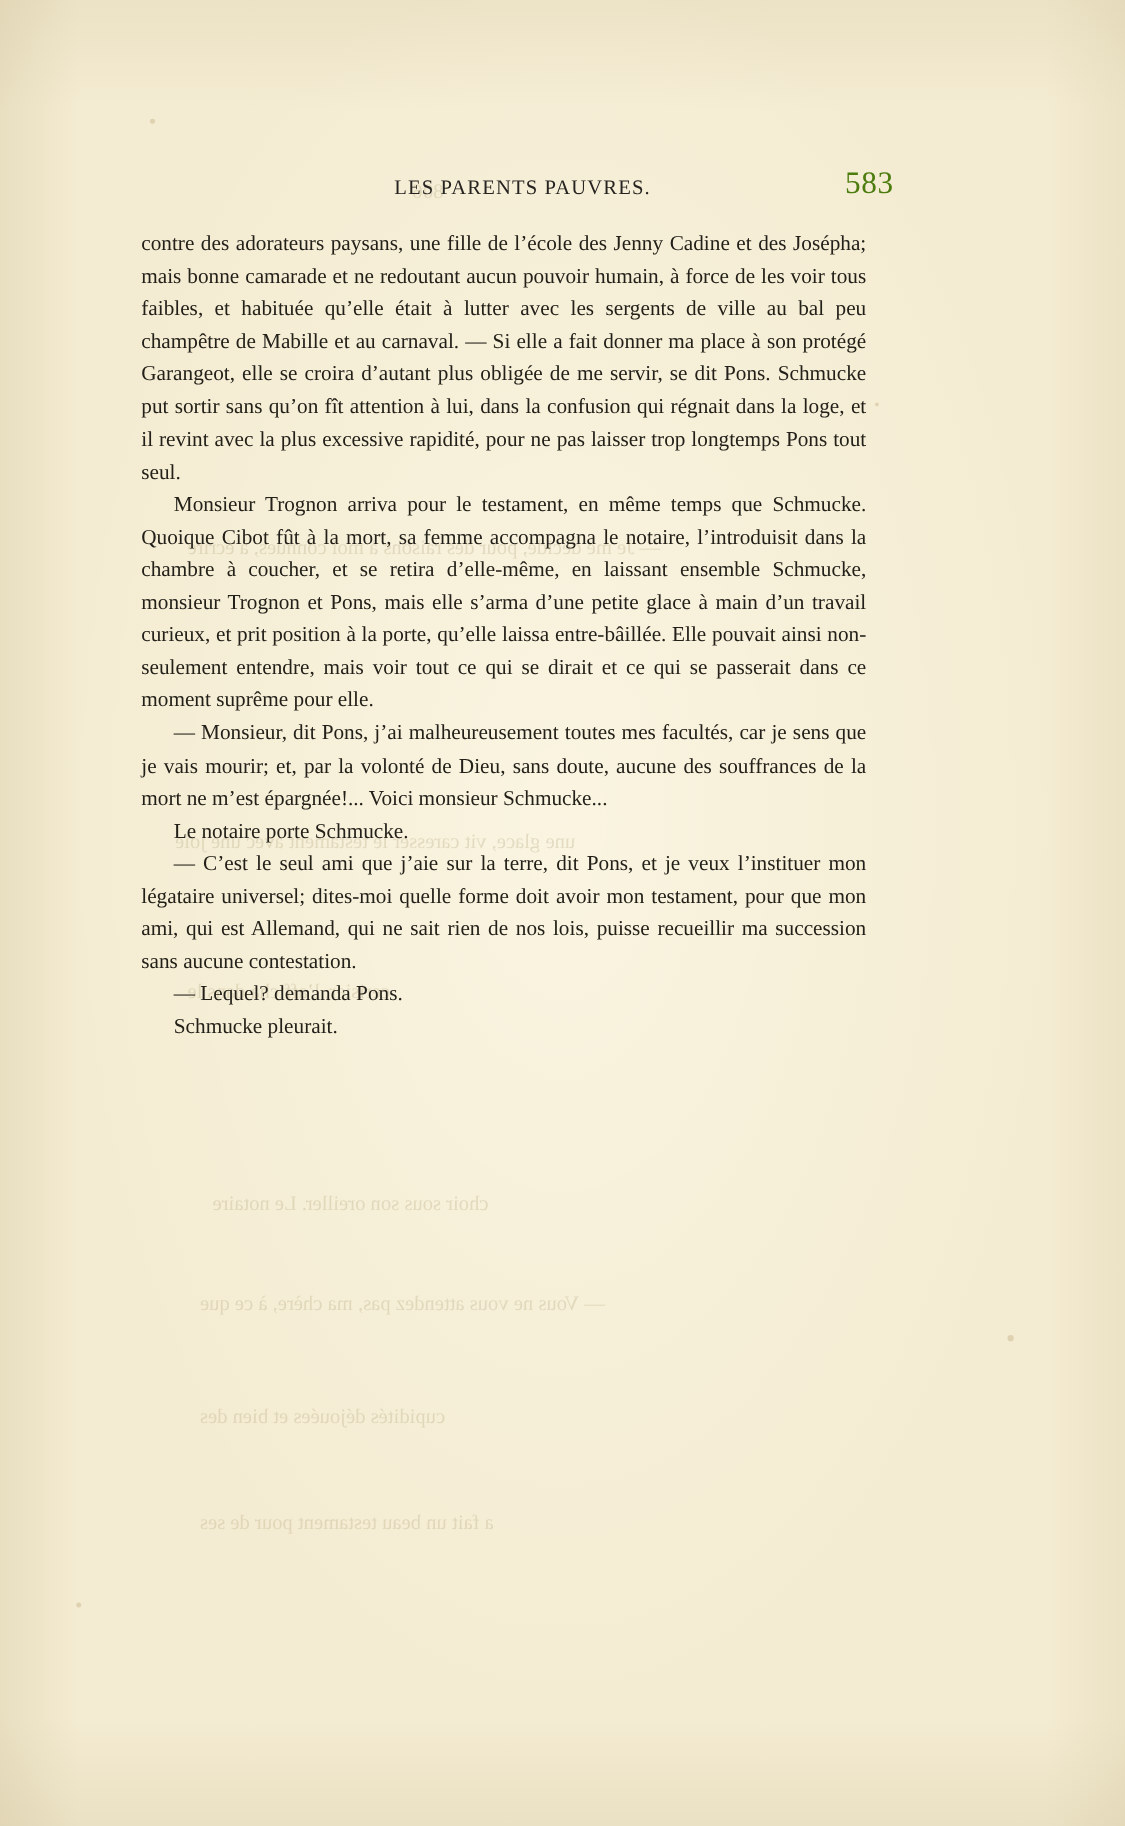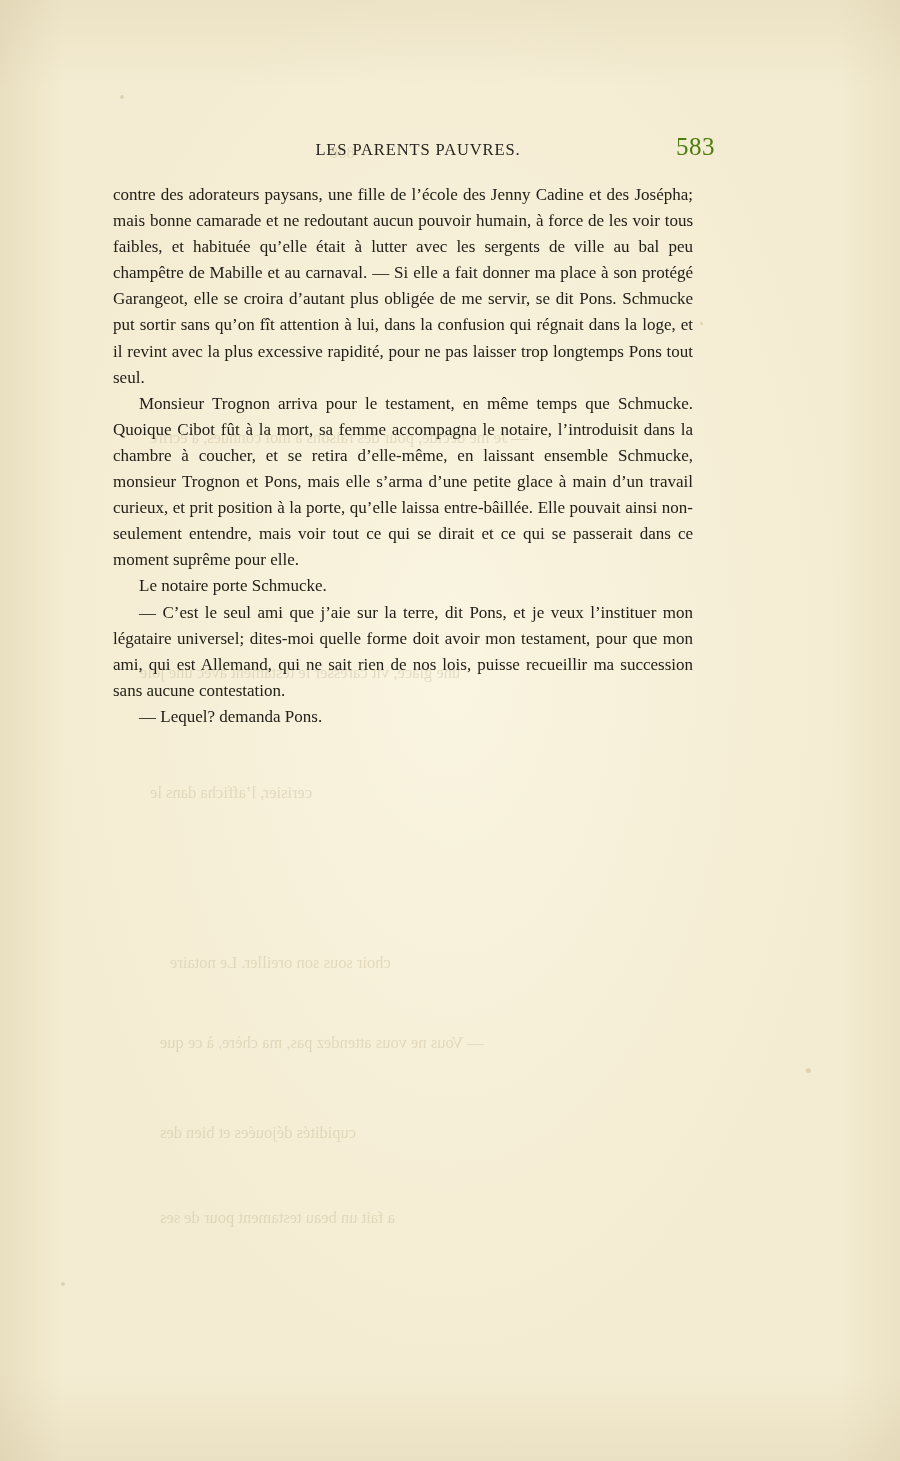--- a/index.html
+++ b/index.html
@@ -120,18 +120,20 @@
 <div class="page">
 
   <div class="running-head">
     <span class="head-title">LES PARENTS PAUVRES.</span>
     <span class="folio">583</span>
   </div>
 
   <div class="body-text">
     <p class="cont">contre des adorateurs paysans, une fille de l’école des Jenny Cadine et des Josépha; mais bonne camarade et ne redoutant aucun pouvoir humain, à force de les voir tous faibles, et habituée qu’elle était à lutter avec les sergents de ville au bal peu champêtre de Mabille et au carnaval. — Si elle a fait donner ma place à son protégé Garangeot, elle se croira d’autant plus obligée de me servir, se dit Pons. Schmucke put sortir sans qu’on fît attention à lui, dans la confusion qui régnait dans la loge, et il revint avec la plus excessive rapidité, pour ne pas laisser trop longtemps Pons tout seul.</p>
     <p class="indent">Monsieur Trognon arriva pour le testament, en même temps que Schmucke. Quoique Cibot fût à la mort, sa femme accompagna le notaire, l’introduisit dans la chambre à coucher, et se retira d’elle-même, en laissant ensemble Schmucke, monsieur Trognon et Pons, mais elle s’arma d’une petite glace à main d’un travail curieux, et prit position à la porte, qu’elle laissa entre-bâillée. Elle pouvait ainsi non-seulement entendre, mais voir tout ce qui se dirait et ce qui se passerait dans ce moment suprême pour elle.</p>
+    <p class="indent">— Monsieur, dit Pons, j’ai malheureusement toutes mes facultés, car je sens que je vais mourir; et, par la volonté de Dieu, sans doute, aucune des souffrances de la mort ne m’est épargnée!... Voici monsieur Schmucke...</p>
     <p class="indent">Le notaire porte Schmucke.</p>
     <p class="indent">— C’est le seul ami que j’aie sur la terre, dit Pons, et je veux l’instituer mon légataire universel; dites-moi quelle forme doit avoir mon testament, pour que mon ami, qui est Allemand, qui ne sait rien de nos lois, puisse recueillir ma succession sans aucune contestation.</p>
     <p class="indent">— Lequel? demanda Pons.</p>
+    <p class="indent">Schmucke pleurait.</p>
   </div>
 
 </div>
 
 </body></html>

